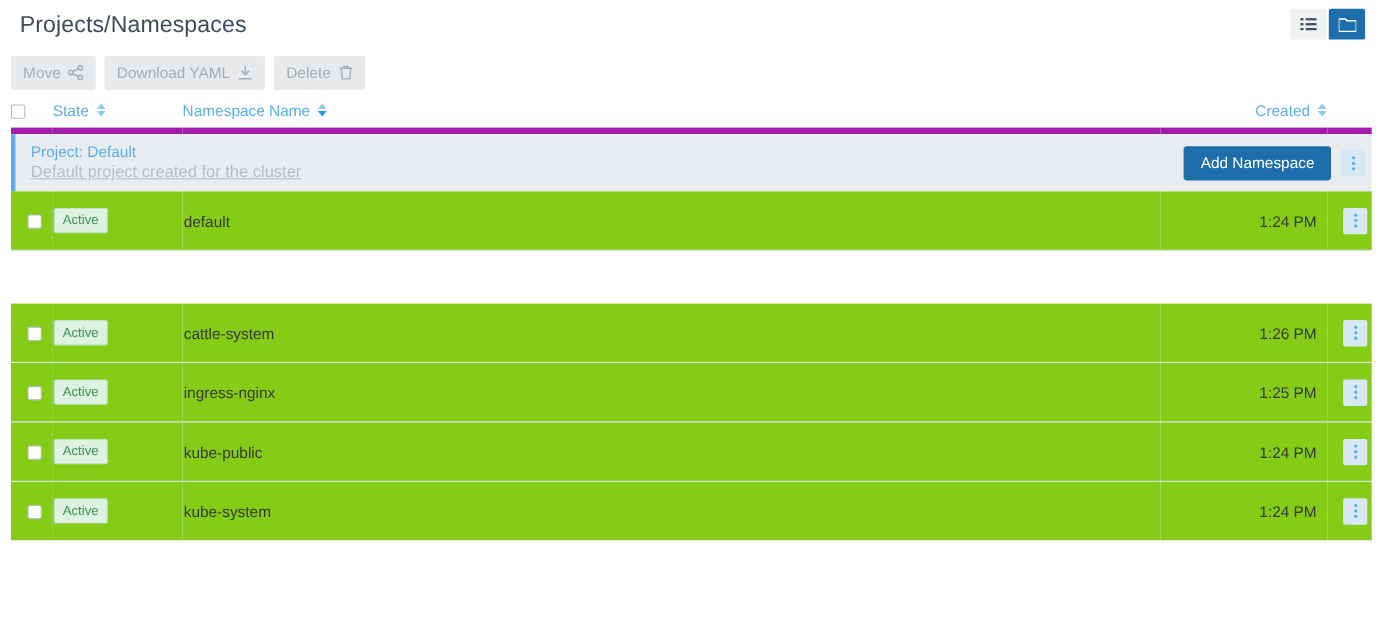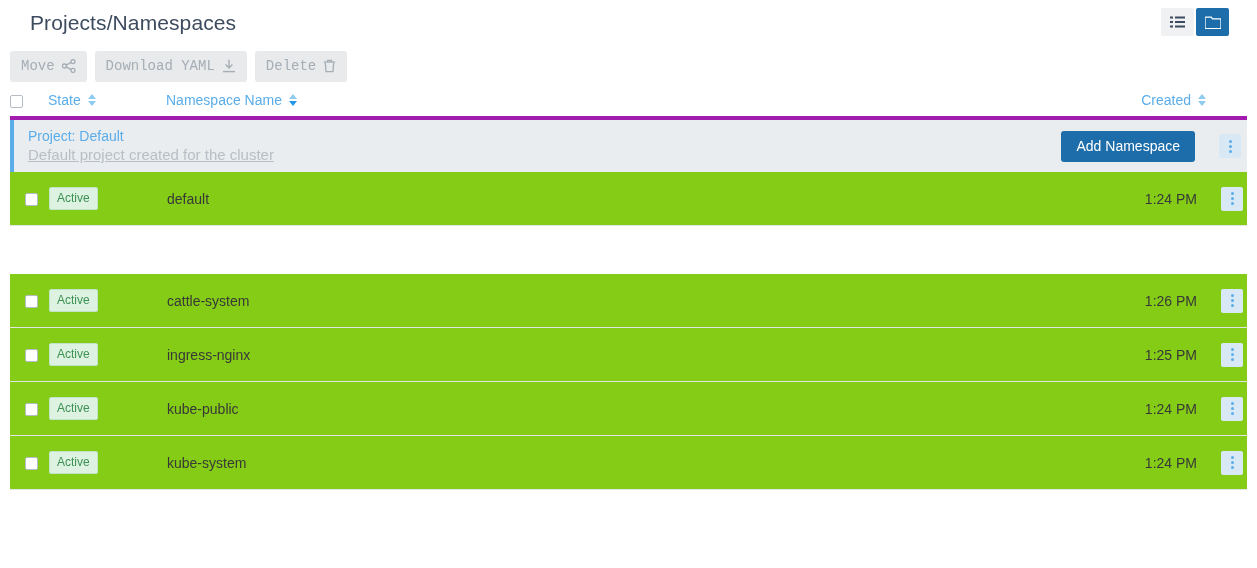--- a/index.html
+++ b/index.html
@@ -13,21 +13,21 @@
     font-family: "Liberation Sans", sans-serif;
     font-size: 14px;
     color: #383838;
     overflow: hidden;
   }
 
   
   .page-header {
     position: relative;
     height: 44px;
-    padding: 0 28px;
+    padding: 0 16px;
     display: flex;
     align-items: center;
     justify-content: space-between;
   }
   .page-title {
     font-size: 21px;
     font-weight: 400;
     color: #3d4b5f;
     letter-spacing: 0.1px;
     line-height: 1;
@@ -87,21 +87,21 @@
     display: flex;
     align-items: center;
     gap: 8px;
   }
   .btn-disabled {
     background: #e8eaec;
     color: #a5adb5;
     border: none;
     border-radius: 3px;
     font-size: 14px;
-    font-family: Liberation Mono, monospace;
+    font-family: Liberation Sans, sans-serif;
     padding: 8px 11px 9px 11px;
     line-height: 1;
     display: inline-flex;
     align-items: center;
     gap: 7px;
     cursor: default;
   }
   .search-box {
     width: 238px;
     height: 28px;
@@ -123,21 +123,21 @@
     width: 100%;
     border-collapse: collapse;
     table-layout: fixed;
   }
   table.grid th {
     text-align: left;
     font-weight: 400;
     font-size: 14px;
     color: #5badea;
     padding: 4px 0 8px 0;
-    border-bottom: 4px solid #a21caf;
+    border-bottom: 6px solid #a21caf;
     vertical-align: middle;
     white-space: nowrap;
     cursor: pointer;
   }
   .col-check  { width: 38px; }
   .col-state  { width: 118px; }
   .col-name   { width: auto; }
   .col-created{ width: 152px; text-align: right; }
   .col-menu   { width: 40px; }
 
@@ -190,21 +190,21 @@
   .group-title {
     color: #5badea;
     font-size: 14px;
   }
   .group-sub {
     color: #b8bec4;
     font-size: 15px;
     margin-top: 2px;
     text-decoration: underline;
   }
-  .group-right { display: flex; align-items: center; gap: 24px; }
+  .group-right { display: flex; align-items: center; gap: 9px; }
 
   
   tr.data-row > td {
     height: 51px;
     border-bottom: 1px solid #e2e4e6;
     background: #84cc16;
     vertical-align: middle;
     font-size: 14px;
     color: #383838;
   }

